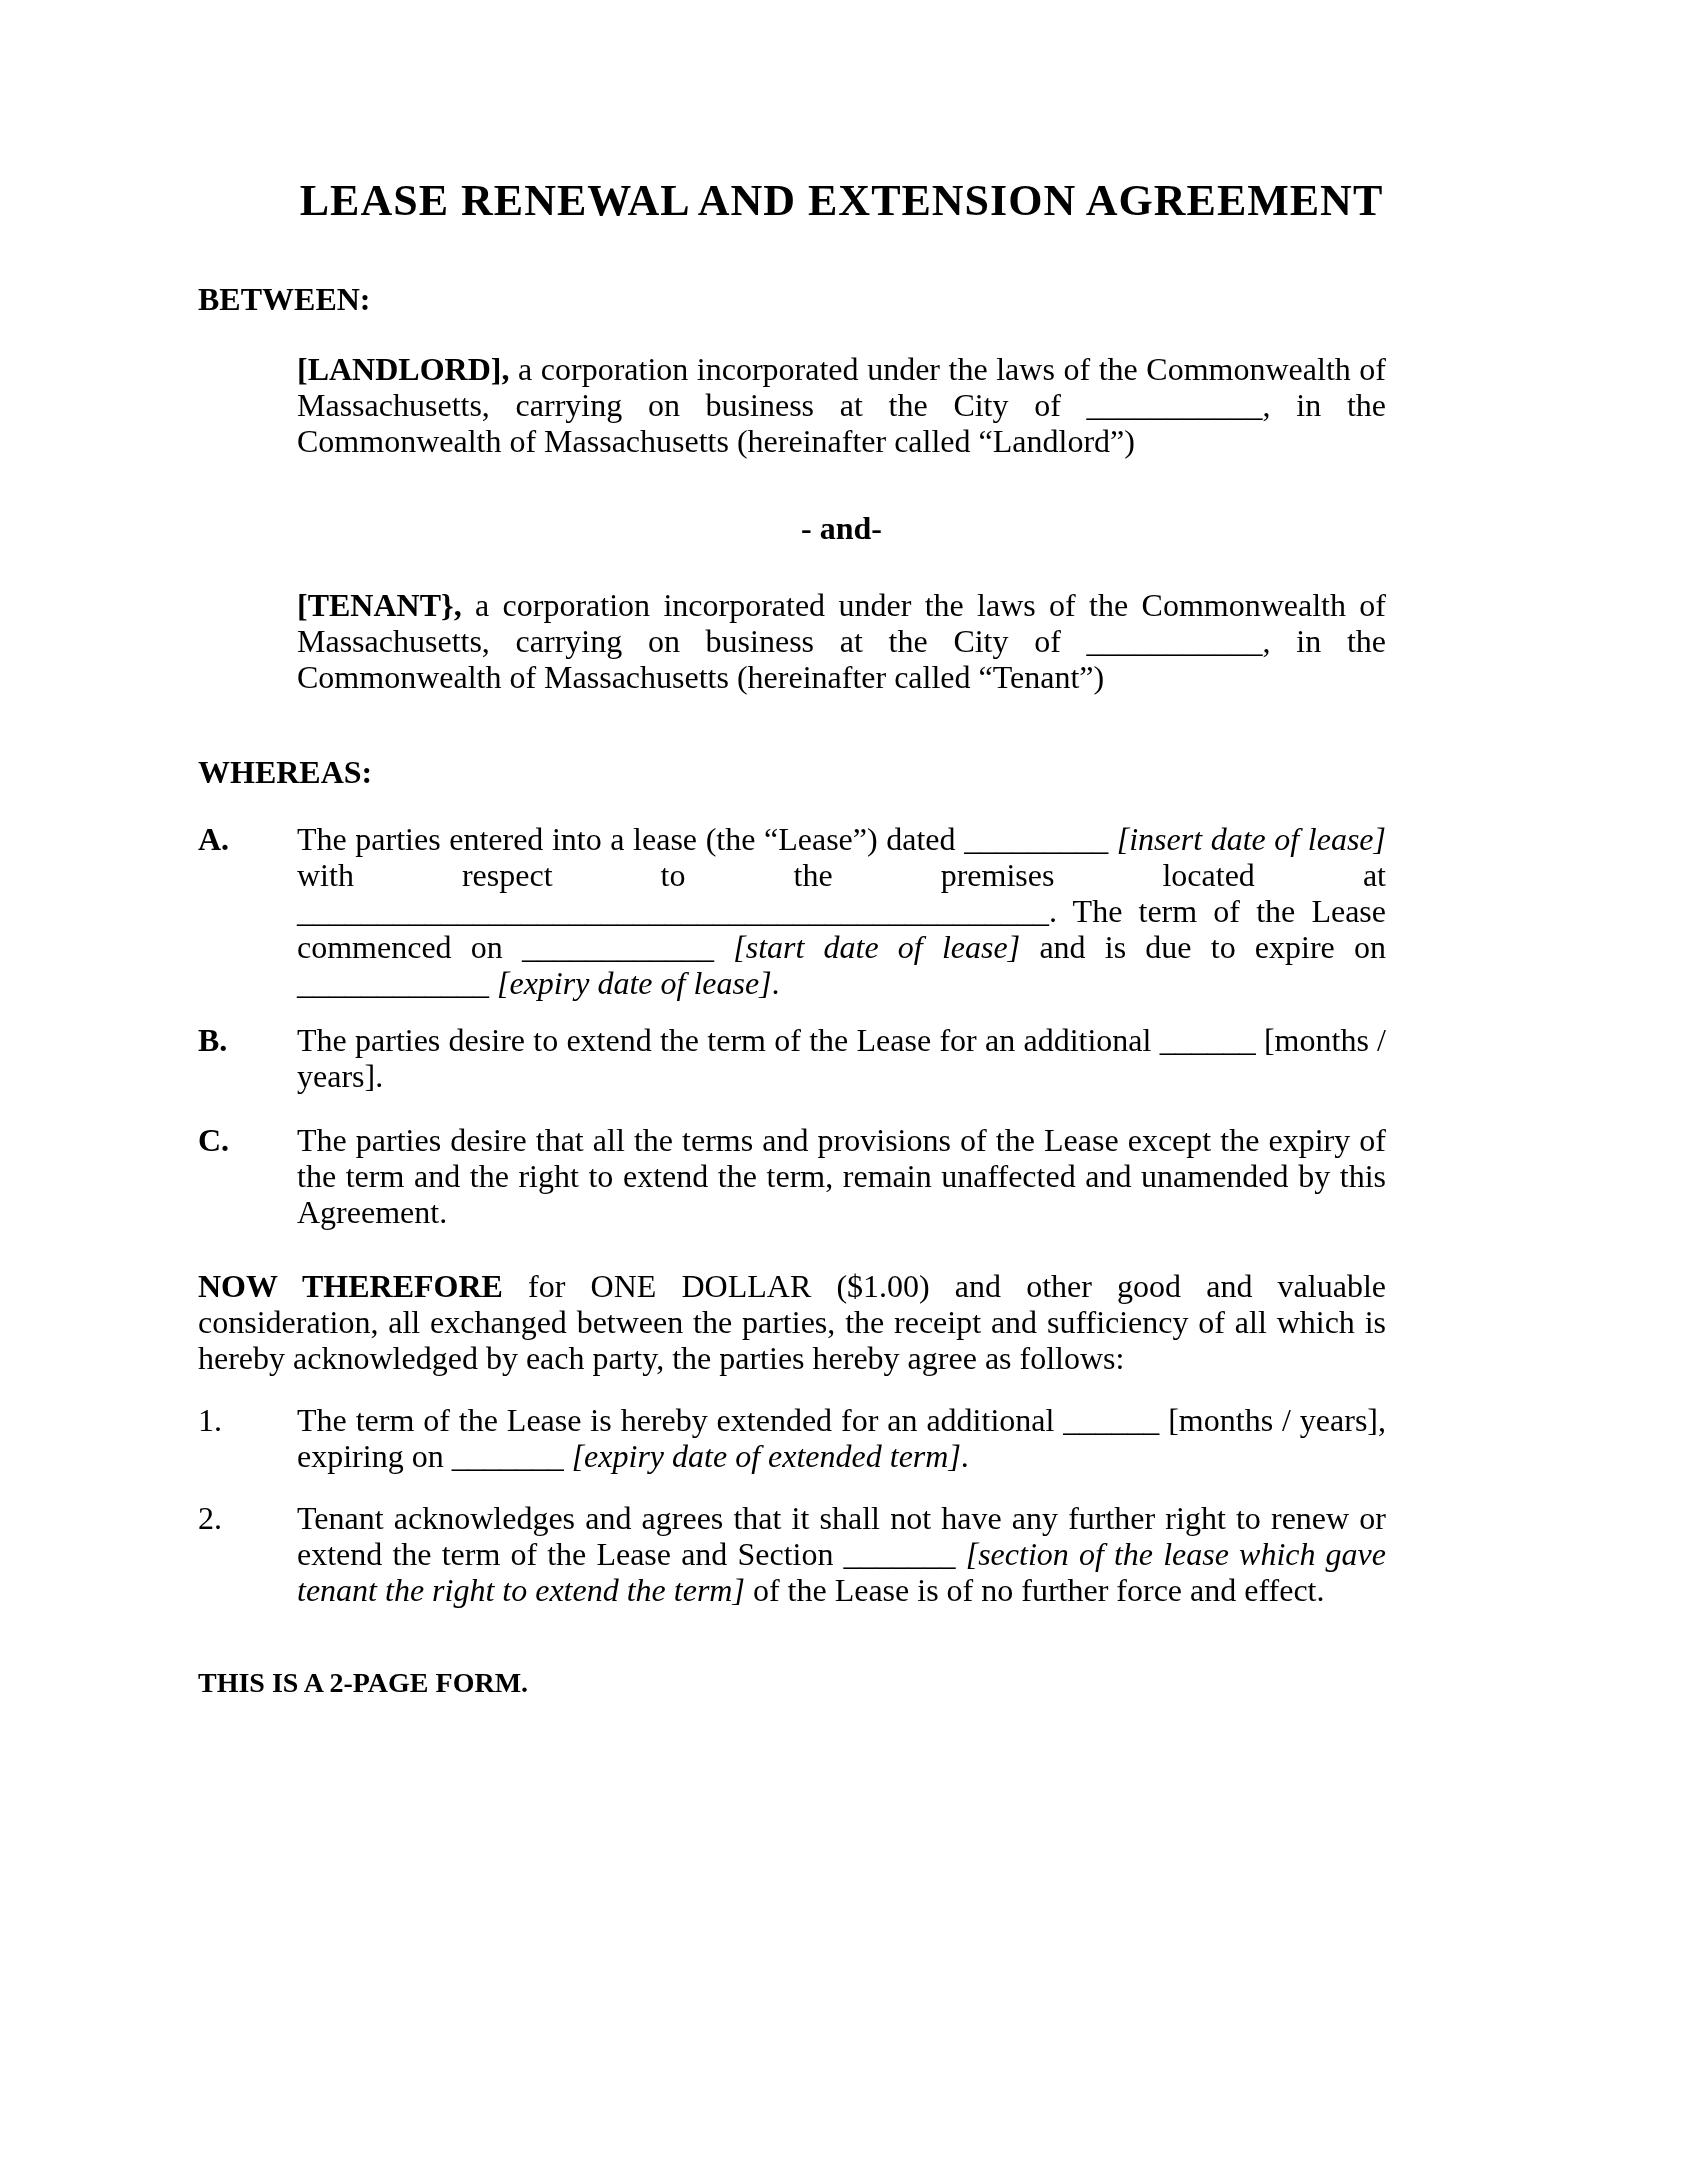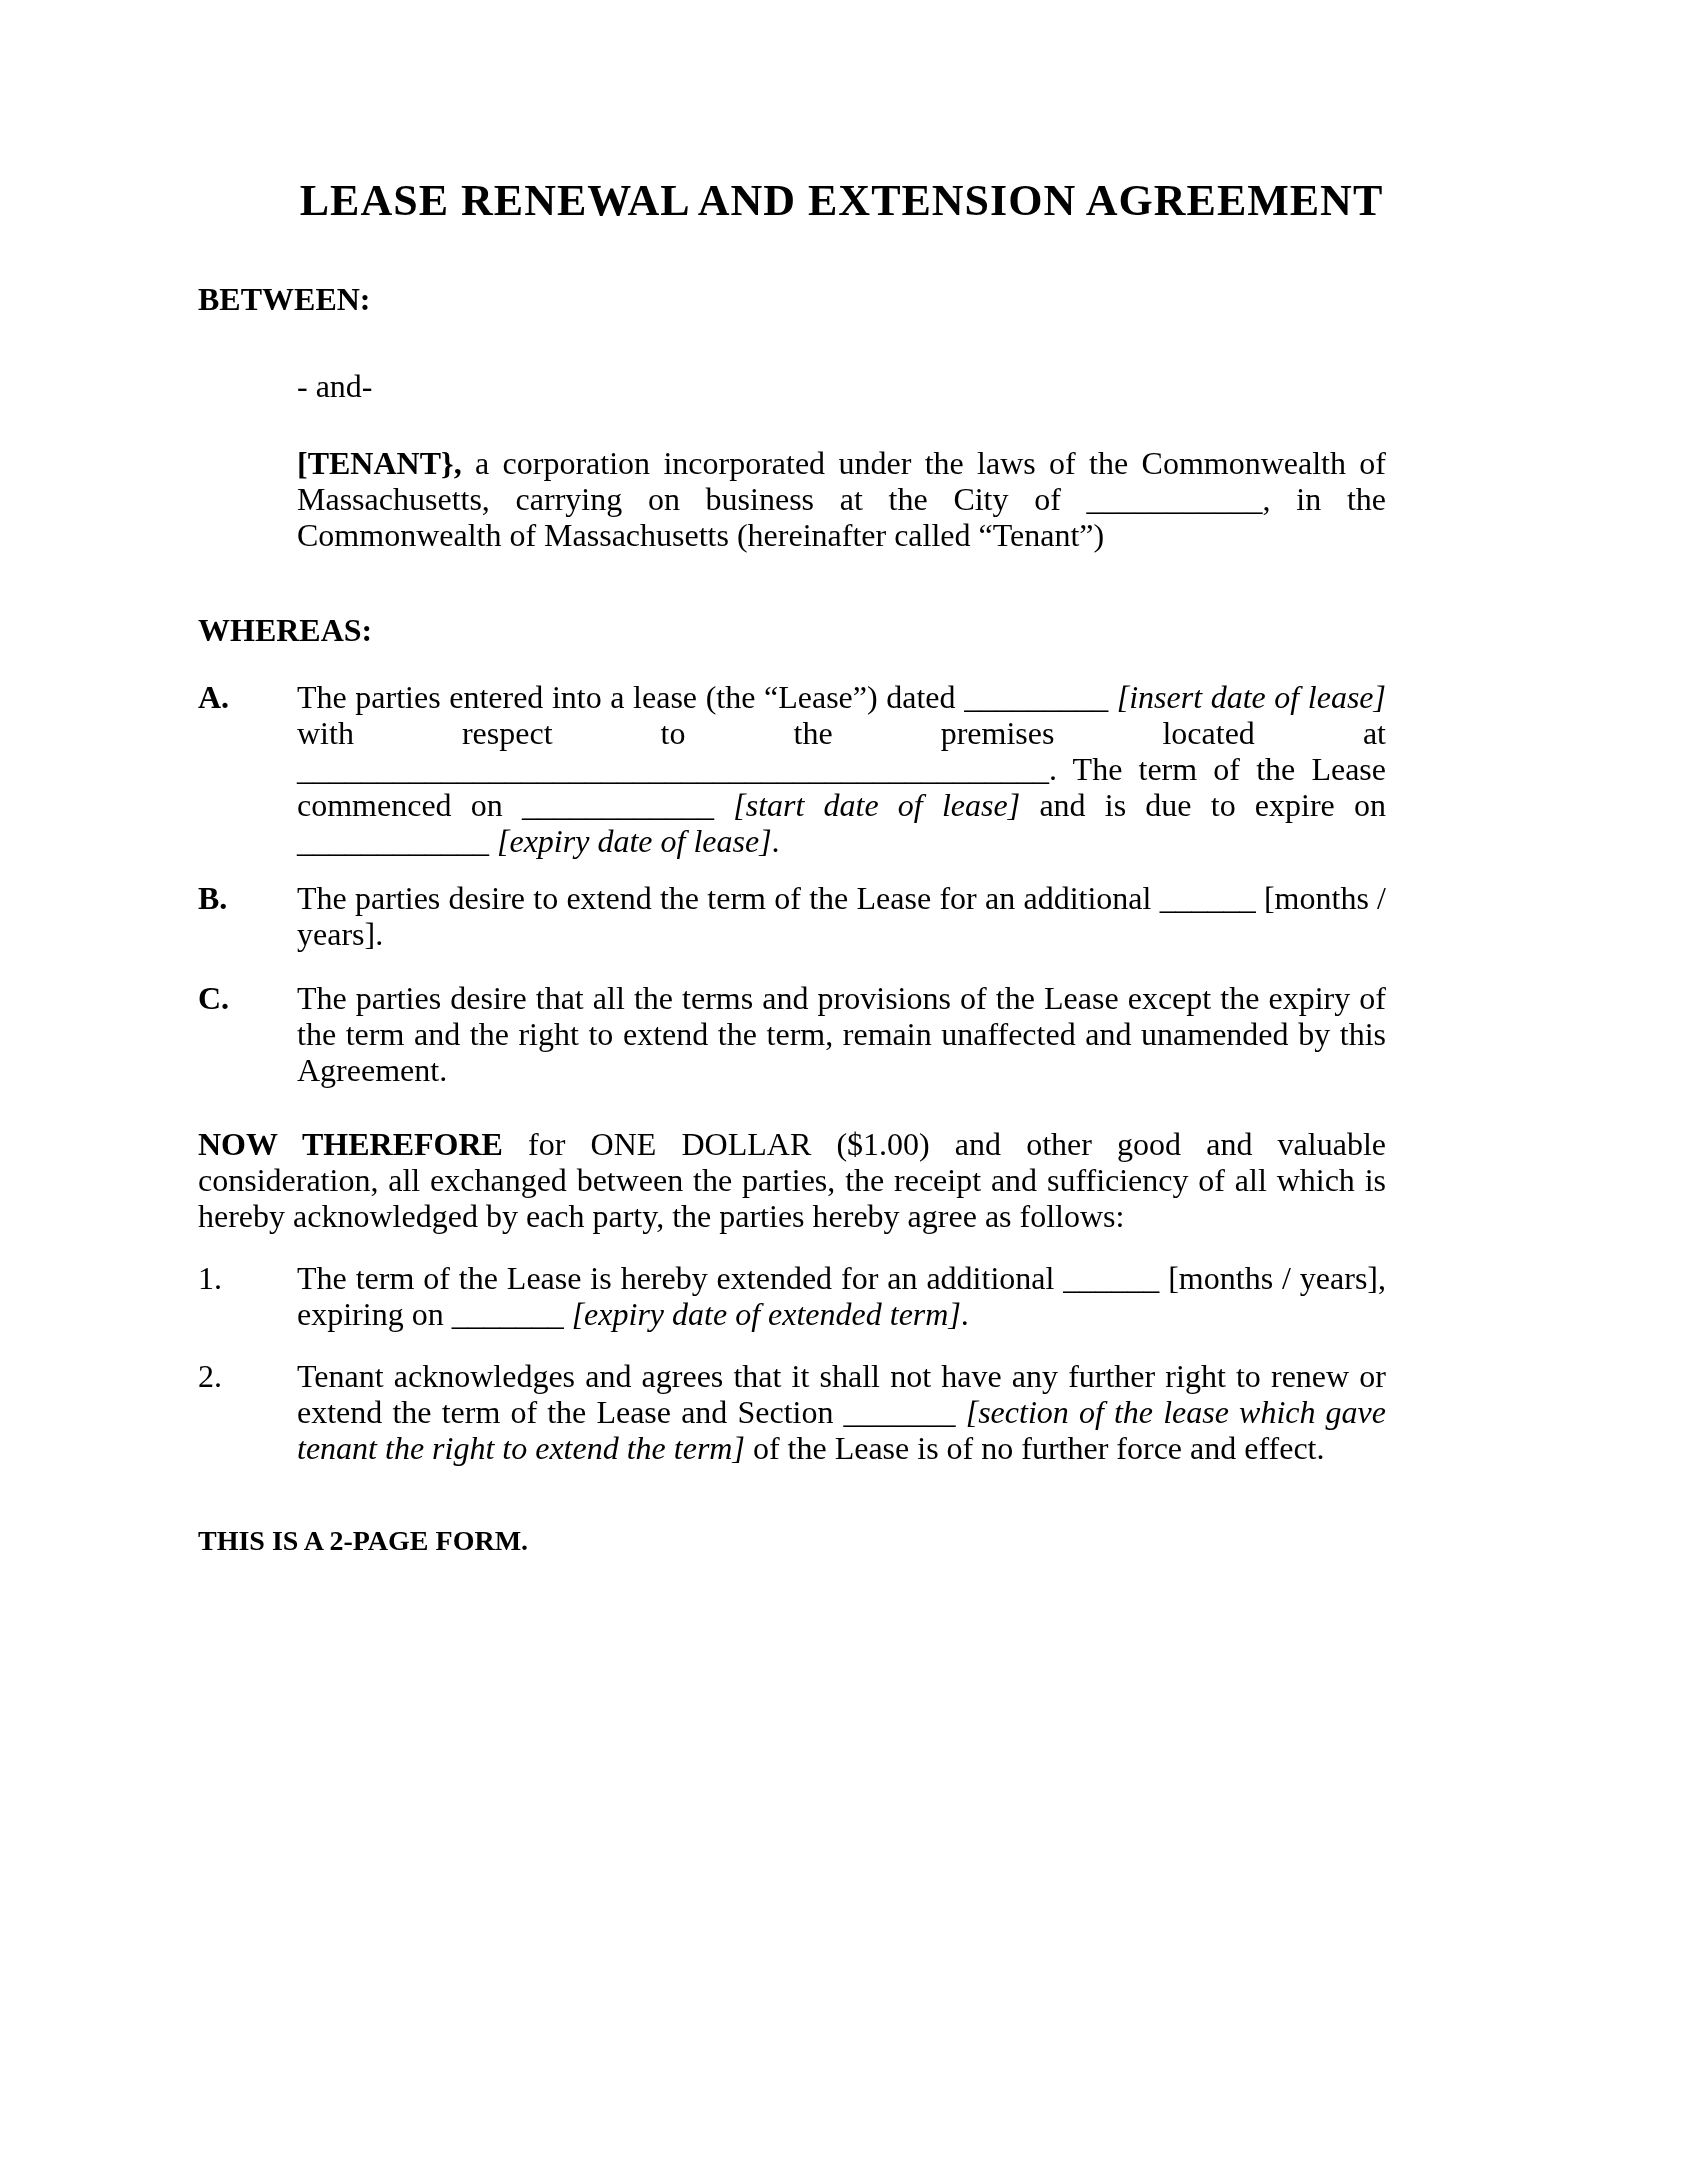--- a/index.html
+++ b/index.html
@@ -35,22 +35,22 @@
   .mt-whereas { margin-top: 59px; }
   .para {
     margin: 0;
     text-align: justify;
   }
   .indent { margin-left: 99px; }
   .mt-landlord { margin-top: 34px; }
   .mt-tenant   { margin-top: 41px; }
   .mt-now      { margin-top: 38px; }
   .and-sep {
-    font-weight: normal;
-    text-align: left;
+    font-weight: bold;
+    text-align: center;
     margin: 51px 0 0 99px;
   }
   .clause-row {
     display: flex;
     align-items: flex-start;
   }
   .mt-a  { margin-top: 31px; }
   .mt-b  { margin-top: 21px; }
   .mt-c  { margin-top: 28px; }
   .mt-n1 { margin-top: 26px; }
@@ -75,20 +75,21 @@
 </style>
 </head>
 <body>
 
 <div class="page">
 
   <h1 class="doc-title">LEASE RENEWAL AND EXTENSION AGREEMENT</h1>
 
   <div class="section-label mt-between">BETWEEN:</div>
 
+  <p class="para indent mt-landlord"><span class="b">[LANDLORD],</span><span> a corporation incorporated under the laws of the Commonwealth of Massachusetts, carrying on business at the City of ___________, in the Commonwealth of Massachusetts (hereinafter called “Landlord”)</span></p>
 
   <div class="and-sep">- and-</div>
 
   <p class="para indent mt-tenant"><span class="b">[TENANT},</span><span> a corporation incorporated under the laws of the Commonwealth of Massachusetts, carrying on business at the City of ___________, in the Commonwealth of Massachusetts (hereinafter called “Tenant”)</span></p>
 
   <div class="section-label mt-whereas">WHEREAS:</div>
 
   <div class="clause-row mt-a">
     <div class="clause-label bold">A.</div>
     <p class="clause-body"><span>The parties entered into a lease (the “Lease”) dated _________ </span><span class="i">[insert date of lease]</span><span> with respect to the premises located at _______________________________________________. The term of the Lease commenced on ____________ </span><span class="i">[start date of lease]</span><span> and is due to expire on ____________ </span><span class="i">[expiry date of lease]</span><span>.</span></p>

